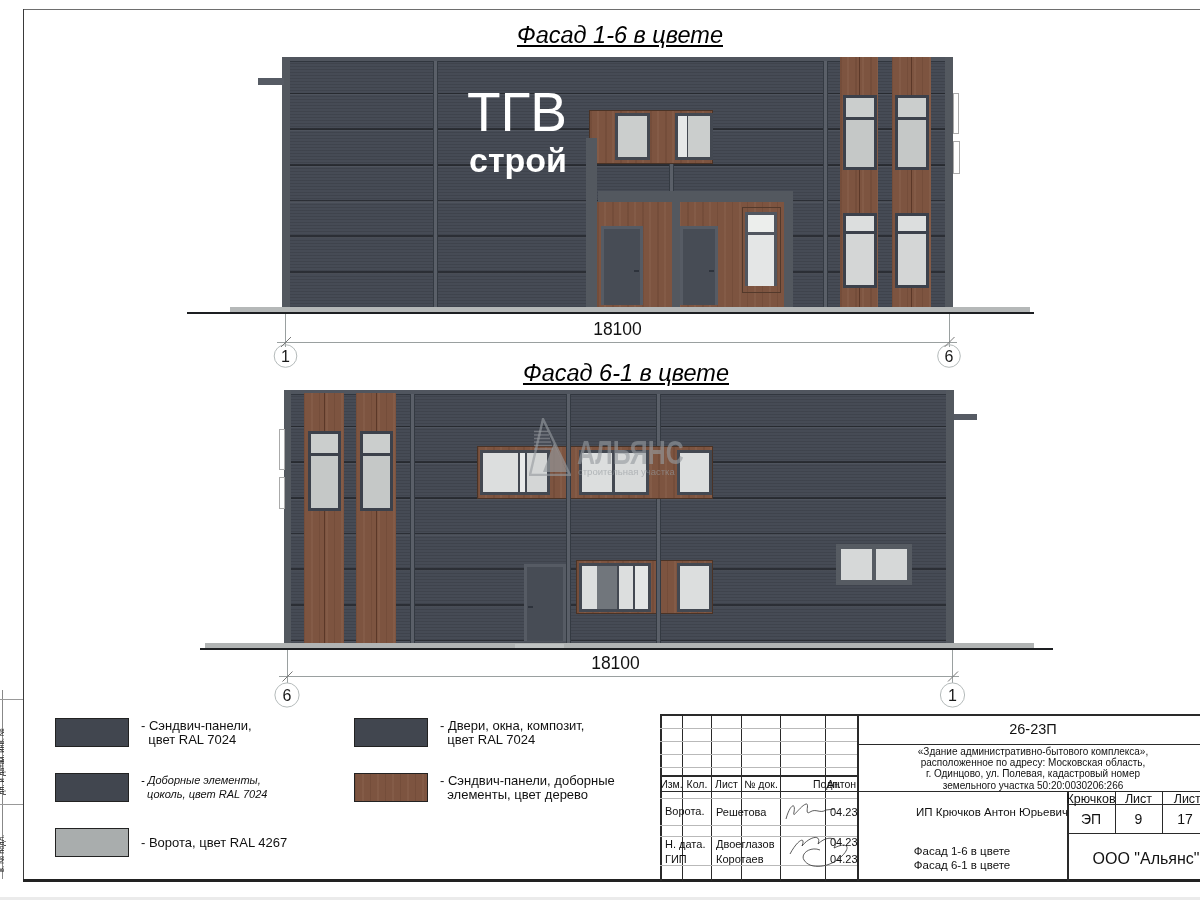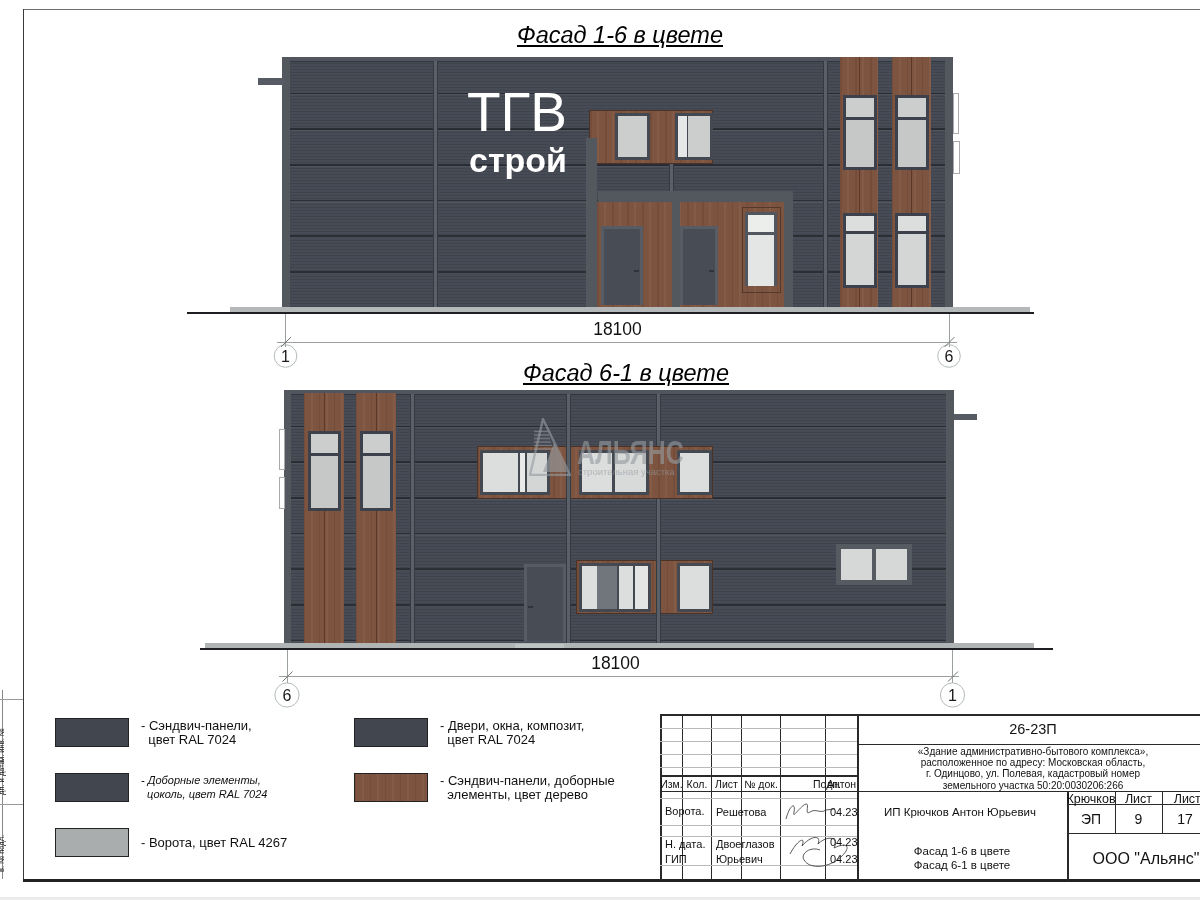--- a/index.html
+++ b/index.html
@@ -279,35 +279,35 @@
   <div class="abs txt" style="left:121px;top:64px;width:44px;text-align:center;font-size:10.5px;margin-left:24px;">Подп.</div>
   <div class="abs txt" style="left:166px;top:64px;width:31px;text-align:center;font-size:10.5px;">Антон</div>
 
   <div class="abs txt" style="left:5px;top:91px;font-size:11px;">Ворота.</div>
   <div class="abs txt" style="left:56px;top:92px;font-size:11px;">Решетова</div>
   <div class="abs txt" style="left:170px;top:92px;font-size:11px;">04.23</div>
   <div class="abs txt" style="left:5px;top:124px;font-size:11px;">Н. дата.</div>
   <div class="abs txt" style="left:56px;top:124px;font-size:11px;">Двоеглазов</div>
   <div class="abs txt" style="left:170px;top:122px;font-size:11px;">04.23</div>
   <div class="abs txt" style="left:5px;top:139px;font-size:11px;">ГИП</div>
-  <div class="abs txt" style="left:56px;top:139px;font-size:11px;">Юрьевич</div>
+  <div class="abs txt" style="left:56px;top:139px;font-size:11px;">Коротаев</div>
   <div class="abs txt" style="left:170px;top:139px;font-size:11px;">04.23</div>
 
   <div class="abs tb-line" style="left:407px;top:76.5px;width:1.5px;height:90.5px;"></div>
   <div class="abs tb-line" style="left:454.5px;top:76.5px;width:1px;height:42px;"></div>
   <div class="abs tb-line" style="left:502px;top:76.5px;width:1px;height:42px;"></div>
 
   <div class="abs tb-line" style="left:197px;top:29.5px;width:343px;height:1.5px;"></div>
   <div class="abs tb-line" style="left:197px;top:76.5px;width:343px;height:1.5px;"></div>
   <div class="abs tb-line" style="left:407px;top:89.5px;width:133px;height:1px;"></div>
   <div class="abs tb-line" style="left:407px;top:118.5px;width:133px;height:1.5px;"></div>
 
   <div class="abs txt" style="left:197px;top:7px;width:352px;text-align:center;font-size:14.5px;">26-23П</div>
   <div class="abs txt" style="left:197px;top:31.5px;width:352px;text-align:center;font-size:10px;line-height:11.4px;">«Здание административно-бытового комплекса»,<br>расположенное по адресу: Московская область,<br>г. Одинцово, ул. Полевая, кадастровый номер<br>земельного участка 50:20:0030206:266</div>
-  <div class="abs txt" style="left:197px;top:92px;width:206px;text-align:center;font-size:11.5px;">ИП Крючков Антон Юрьевич</div>
+  <div class="abs txt" style="left:197px;top:92px;width:206px;text-align:center;font-size:11.5px;padding-left:32px;">ИП Крючков Антон Юрьевич</div>
   <div class="abs txt" style="left:197px;top:131px;width:210px;text-align:center;font-size:11.5px;line-height:13.5px;">Фасад 1-6 в цвете<br>Фасад 6-1 в цвете</div>
   <div class="abs txt" style="left:405px;top:78px;width:52px;text-align:center;font-size:12.5px;">Крючков</div>
   <div class="abs txt" style="left:455px;top:78px;width:47px;text-align:center;font-size:12.5px;">Лист</div>
   <div class="abs txt" style="left:502px;top:78px;width:64px;text-align:center;font-size:12.5px;">Листов</div>
   <div class="abs txt" style="left:407px;top:97px;width:48px;text-align:center;font-size:14px;">ЭП</div>
   <div class="abs txt" style="left:455px;top:97px;width:47px;text-align:center;font-size:14px;">9</div>
   <div class="abs txt" style="left:502px;top:97px;width:46px;text-align:center;font-size:14px;">17</div>
   <div class="abs txt" style="left:407px;top:136px;width:158px;text-align:center;font-size:16px;">ООО "Альянс"</div>
 
   <svg class="abs" style="left:120px;top:80px;" width="78" height="85" viewBox="0 0 78 85">

